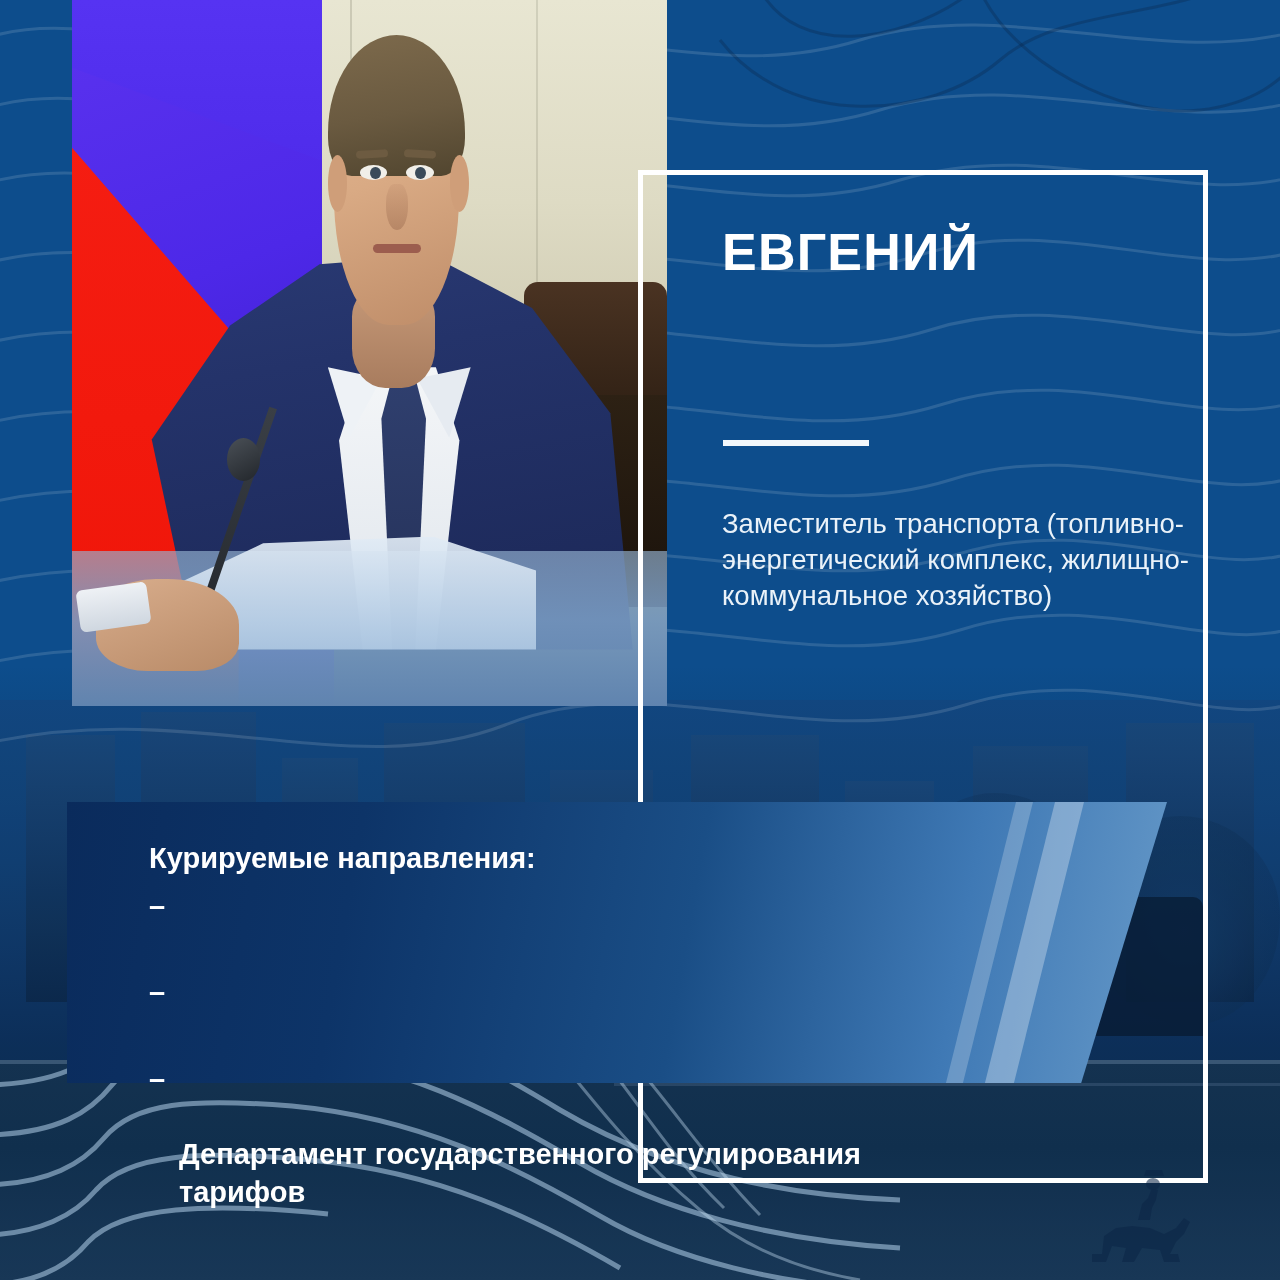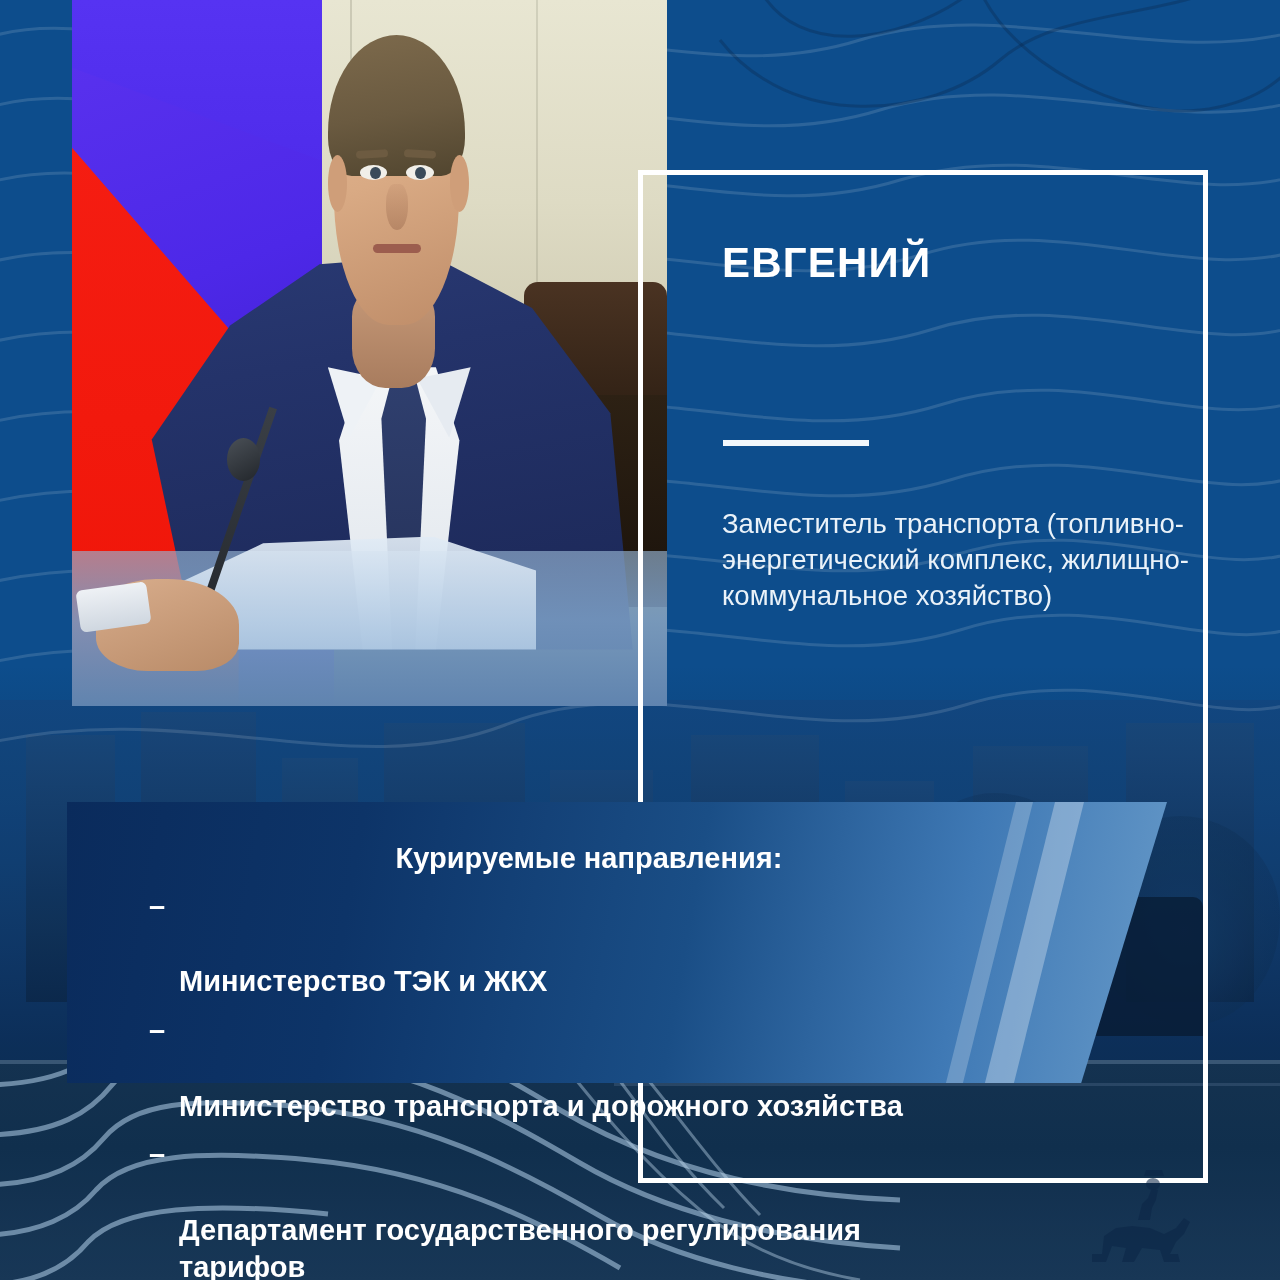--- a/index.html
+++ b/index.html
@@ -97,22 +97,22 @@
   
   .frame{position:absolute;left:638px;top:170px;width:570px;height:1013px;pointer-events:none;}
   .frame .ln{position:absolute;background:#ffffff;}
   .f-top{left:0;top:0;width:100%;height:5px;}
   .f-right{right:0;top:0;width:5px;height:100%;}
   .f-bottom{left:0;bottom:0;width:100%;height:5px;}
   .f-left{left:0;top:0;width:5px;height:100%;}
 
   
   .name{
-    position:absolute;left:722px;top:240px;width:480px;
-    color:#ffffff;font-size:42px;line-height:1.08;font-weight:700;
+    position:absolute;left:722px;top:224px;width:480px;
+    color:#ffffff;font-size:52px;line-height:1.08;font-weight:700;
     letter-spacing:1.2px;text-transform:uppercase;
   }
   .name .l2{display:block;}
   .rule{position:absolute;left:723px;top:440px;width:146px;height:6px;background:#f2f7fb;}
 
   .role{
     position:absolute;left:722px;top:506px;width:470px;
     color:#eaf2f9;font-size:27.5px;line-height:1.3;font-weight:400;
   }
 
@@ -121,21 +121,21 @@
     position:absolute;left:67px;top:802px;width:1100px;height:281px;
     background:linear-gradient(100deg,#0a2b5c 0%,#0d3468 26%,#1a4e86 56%,#3f79b5 80%,#6699c8 100%);
     clip-path:polygon(0 0,100% 0,92.2% 100%,0 100%);
   }
   .panel .stripeA{position:absolute;right:7.6%;top:0;width:2.6%;height:100%;
     background:rgba(255,255,255,.30);transform:skewX(-14deg);transform-origin:top;}
   .panel .stripeB{position:absolute;right:12.2%;top:0;width:1.5%;height:100%;
     background:rgba(255,255,255,.22);transform:skewX(-14deg);transform-origin:top;}
 
   .panel-body{position:absolute;left:82px;top:22px;right:120px;color:#ffffff;}
-  .panel-title{font-size:29px;font-weight:700;line-height:1.28;margin:0 0 2px;text-align:center;}
+  .panel-title{font-size:29px;font-weight:700;line-height:1.28;margin:0 0 2px;}
   .panel-list{list-style:none;margin:0;padding:0;}
   .panel-list li{font-size:29px;font-weight:700;line-height:1.30;margin-top:11px;
     padding-left:30px;position:relative;white-space:pre-line;}
   .panel-list li .dash{position:absolute;left:0;top:0;}
 
   
   .mon{position:absolute;right:58px;bottom:2px;width:150px;height:120px;opacity:.55;}
 </style>
 </head>
 <body>
@@ -251,25 +251,23 @@
   <div class="panel">
     <span class="stripeA"></span>
     <span class="stripeB"></span>
   </div>
 
   <div class="panel-body" style="position:absolute;left:149px;top:840px;width:880px;">
     <div class="panel-title">Курируемые направления:</div>
     <ul class="panel-list">
       <li>
         <span class="dash">–</span>
-        <span>Министерство ТЭК и ЖКХ</span>
       </li>
       <li>
         <span class="dash">–</span>
-        <span>Министерство транспорта и дорожного хозяйства</span>
       </li>
       <li>
         <span class="dash">–</span>
         <span>Департамент государственного регулирования
 тарифов</span>
       </li>
     </ul>
   </div>
 
   <svg class="mon" viewBox="0 0 150 120" aria-hidden="true">

